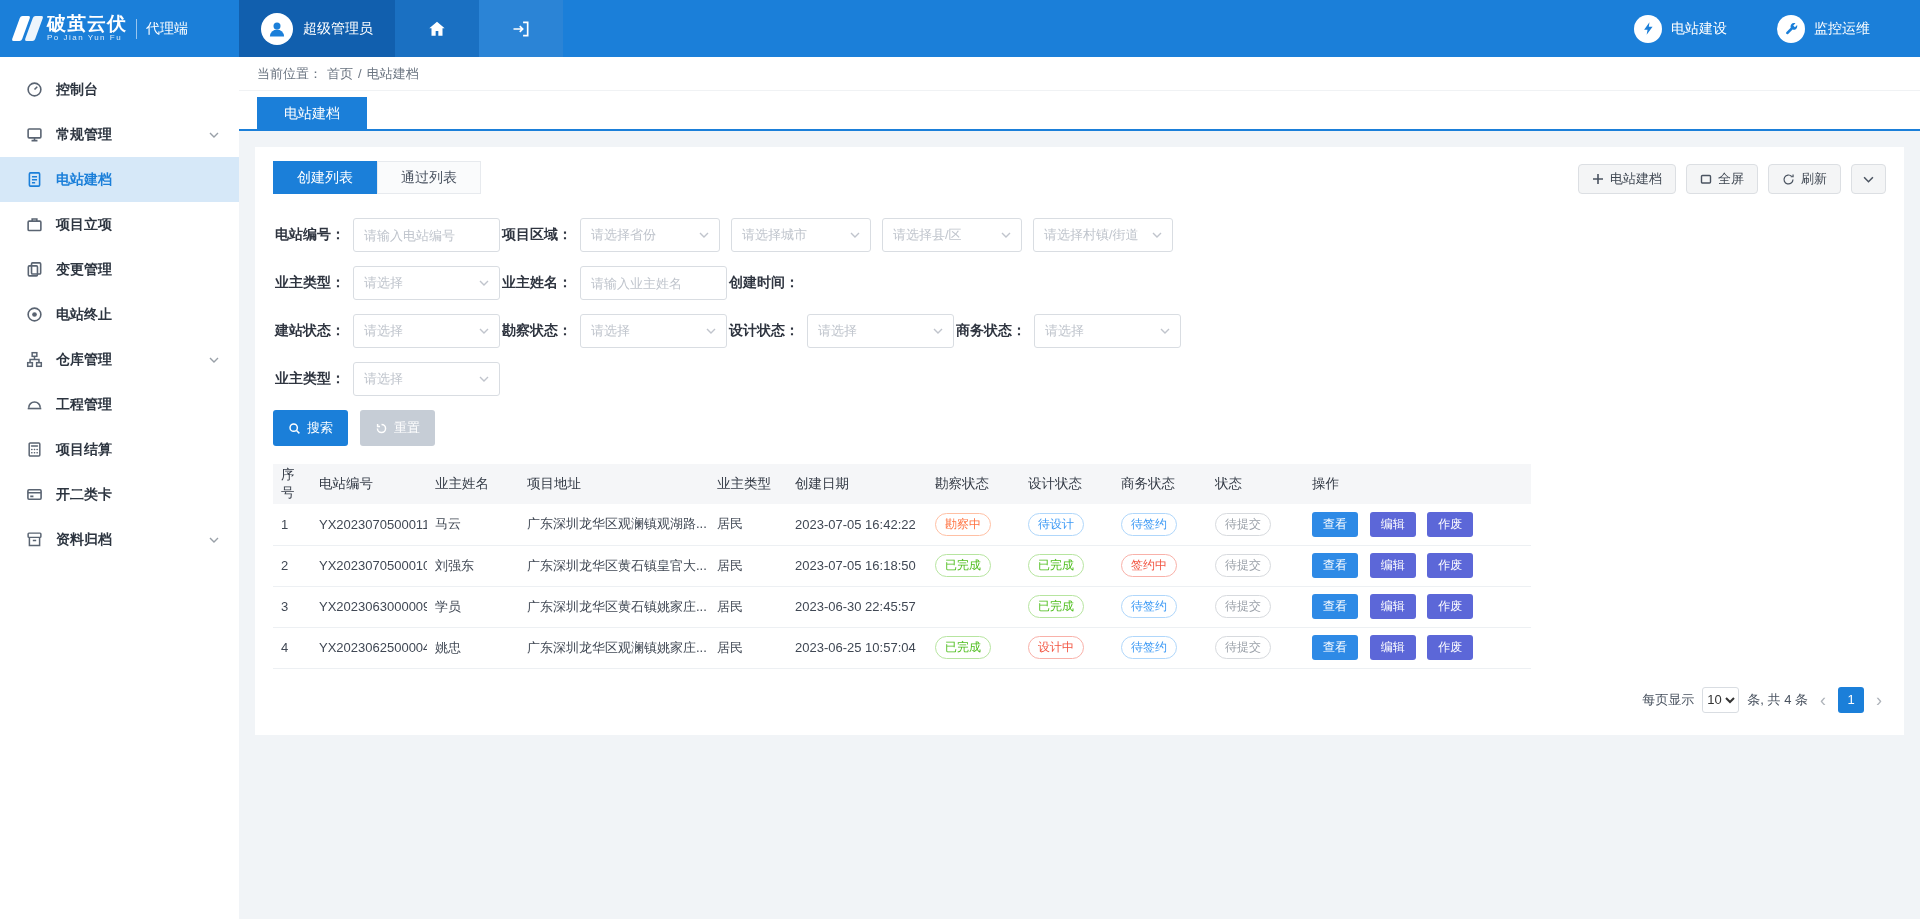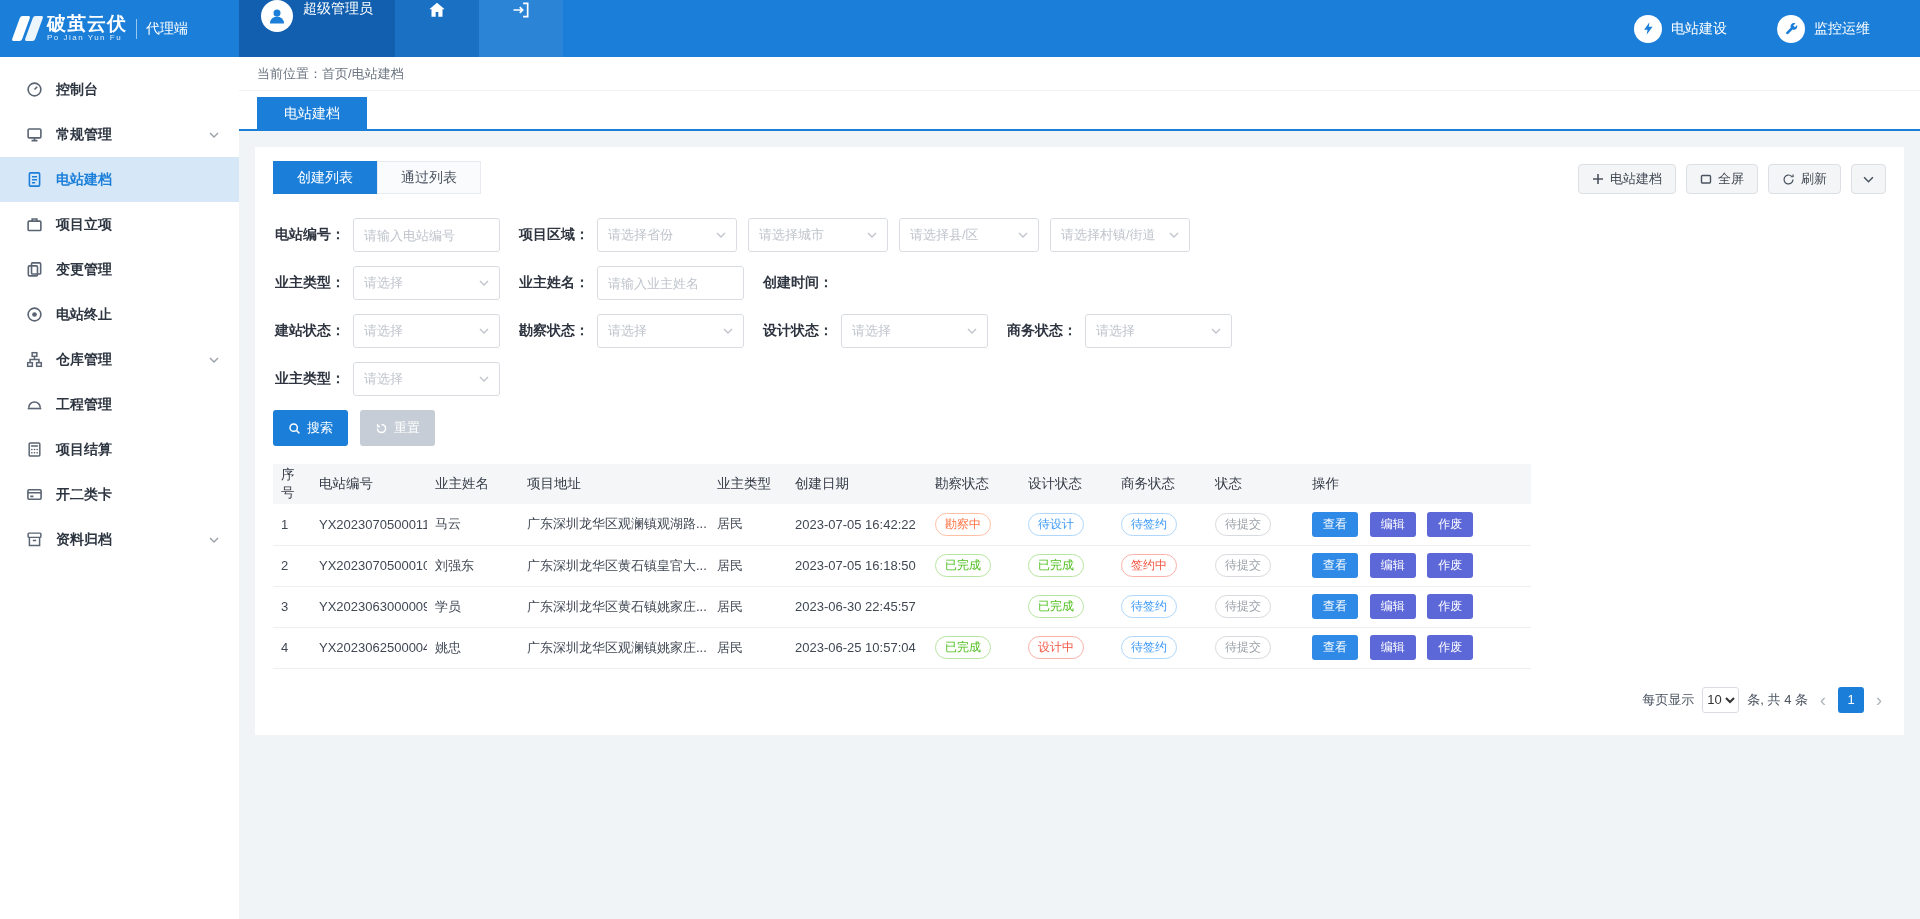--- a/index.html
+++ b/index.html
@@ -9,60 +9,60 @@
   .topbar { height:57px; background:#1b7fd9; display:flex; align-items:stretch; color:#fff; }
   .brand { width:239px; display:flex; align-items:center; padding-left:16px; flex-shrink:0; cursor:pointer; }
   .logo { display:flex; gap:3px; margin-right:8px; }
   .logo i { display:block; width:10px; height:25px; background:#fff; border-radius:2px; transform:skewX(-20deg); }
   .logo i.lb2 { height:25px; opacity:.92; }
   .brand-text { display:flex; flex-direction:column; line-height:1.05; }
   .brand-name { font-size:19px; font-weight:bold; letter-spacing:1px; }
   .brand-sub { font-size:8px; opacity:.85; letter-spacing:1.5px; }
   .brand-sep { width:1px; height:20px; background:rgba(255,255,255,.55); margin:0 9px; }
   .brand-portal { font-size:14px; }
-  .hseg { display:flex; justify-content:center; cursor:pointer; }
+  .hseg { display:flex; align-items:center; justify-content:center; cursor:pointer; }
   .seg-user { background:#115fae; gap:10px; font-size:14px; padding:0 22px; }
   .seg-home { background:#1a70c2; width:84px; }
   .seg-logout { background:#2b84d6; width:84px; }
   .avatar { width:32px; height:32px; border-radius:50%; background:#fff; display:flex; align-items:center; justify-content:center; }
   .hspacer { flex:1; }
   .hlink { display:flex; align-items:center; gap:9px; margin-right:50px; font-size:14px; cursor:pointer; }
   .hicon { width:28px; height:28px; border-radius:50%; background:#fff; display:flex; align-items:center; justify-content:center; }
 
   
   .sidebar { position:absolute; top:57px; left:0; bottom:0; width:239px; background:#fff; padding-top:10px;text-align:right; }
   .side-item { height:45px; display:flex; align-items:center; padding:0 20px 0 26px; gap:13px; font-size:14px; color:#2d3540; font-weight:700; cursor:pointer; }
   .side-item svg { stroke:#5a6472; flex-shrink:0; }
   .side-item.active { background:#d6e8f8; color:#1b7fd9; }
   .side-item.active svg { stroke:#1b7fd9; }
   .side-item svg .fillpart { fill:#5a6472; }
   .side-chev { margin-left:auto; }
 
   
   .content { margin-left:239px; height:calc(100% - 57px); display:flex; flex-direction:column; background:#f1f4f7; }
-  .breadcrumb { background:#fff; height:34px; display:flex; align-items:center; padding-left:18px; font-size:13px; color:#6a7480; border-bottom:1px solid #f0f2f4; flex-shrink:0; }
+  .breadcrumb { background:#fff; height:34px; display:flex; align-items:center; padding-left:18px; font-size:13px; color:#6a7480; gap:5px; border-bottom:1px solid #f0f2f4; flex-shrink:0; }
   .crumb-link { cursor:pointer; }
   .page-tabbar { background:#fff; border-bottom:2px solid #1b7fd9; padding:6px 0 0 18px; flex-shrink:0; }
   .page-tab { display:inline-block; background:#1b7fd9; color:#fff; font-size:14px; padding:0 27px; height:32px; line-height:32px; }
   .workarea { flex:1; padding:16px; overflow:hidden; }
   .card { background:#fff; padding:14px 18px 22px; }
 
   
   .card-top { display:flex; align-items:flex-end; }
   .list-tabs { display:flex; }
   .ltab { height:33px; line-height:31px; padding:0 23px; font-size:14px; background:#fafbfc; border:1px solid #e7eaee; color:#4a5360; cursor:pointer; }
   .ltab.active { background:#1b7fd9; color:#fff; border-color:#1b7fd9; }
   .card-actions { margin-left:auto; display:flex; gap:10px; }
   .tbtn { height:30px; display:flex; align-items:center; gap:6px; padding:0 13px; background:#f4f5f6; border:1px solid #dcdfe3; border-radius:4px; font-size:13px; color:#3f4752; cursor:pointer; }
   .tbtn.icon-only { padding:0 11px; }
 
   
   .filters { margin-top:24px; }
   .frow { display:flex; align-items:center; margin-bottom:14px; }
-  .fgroup { display:flex; align-items:center; margin-right:17px; }
+  .fgroup { display:flex; align-items:center; }
   .flabel { width:72px; text-align:right; margin-right:8px; font-size:14px; font-weight:700; color:#2f3540; white-space:nowrap; }
   .control { height:34px; border:1px solid #d9dde2; border-radius:3px; background:#fff; display:flex; align-items:center; padding:0 10px; font-size:13px; color:#303133; }
   input.control { width:147px; outline:none; }
   input.control::placeholder { color:#bfc4cc; }
   .select { width:147px; justify-content:space-between; cursor:pointer; }
   .select .ph { color:#bfc4cc; overflow:hidden; white-space:nowrap; }
   .select.region { width:140px; margin-right:11px; }
   .select.region:last-child { margin-right:0; }
   .datepick { width:257px; justify-content:space-between; cursor:pointer; }
   .datepick .ph { color:#bfc4cc; }

